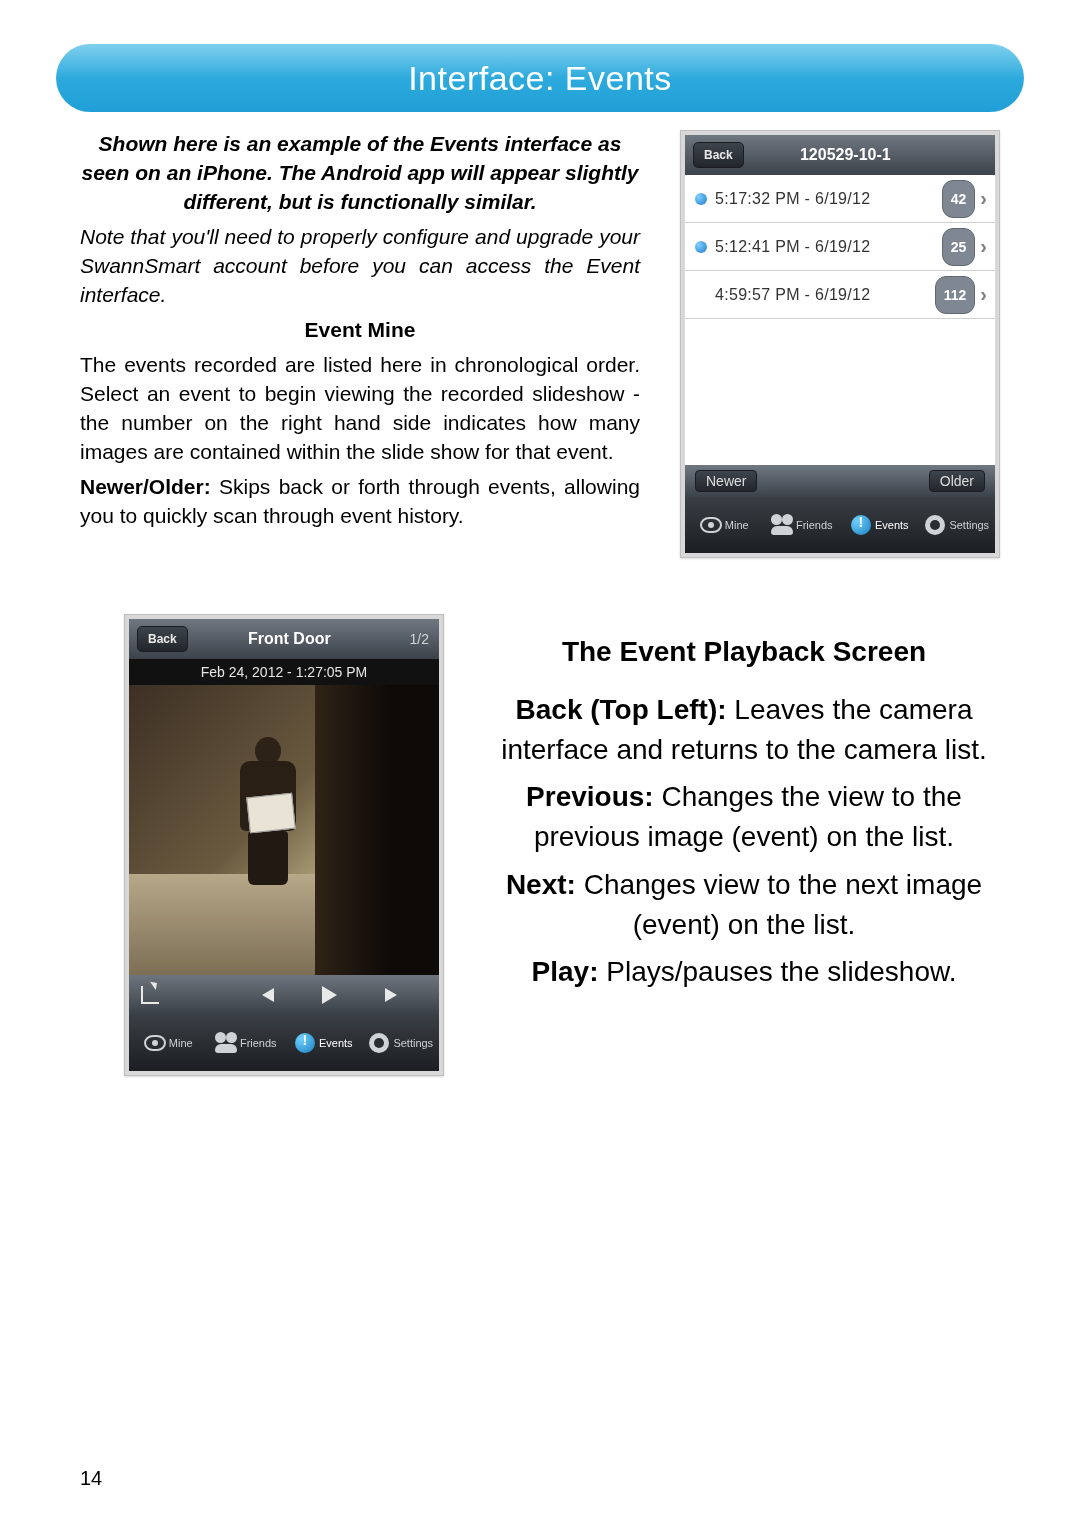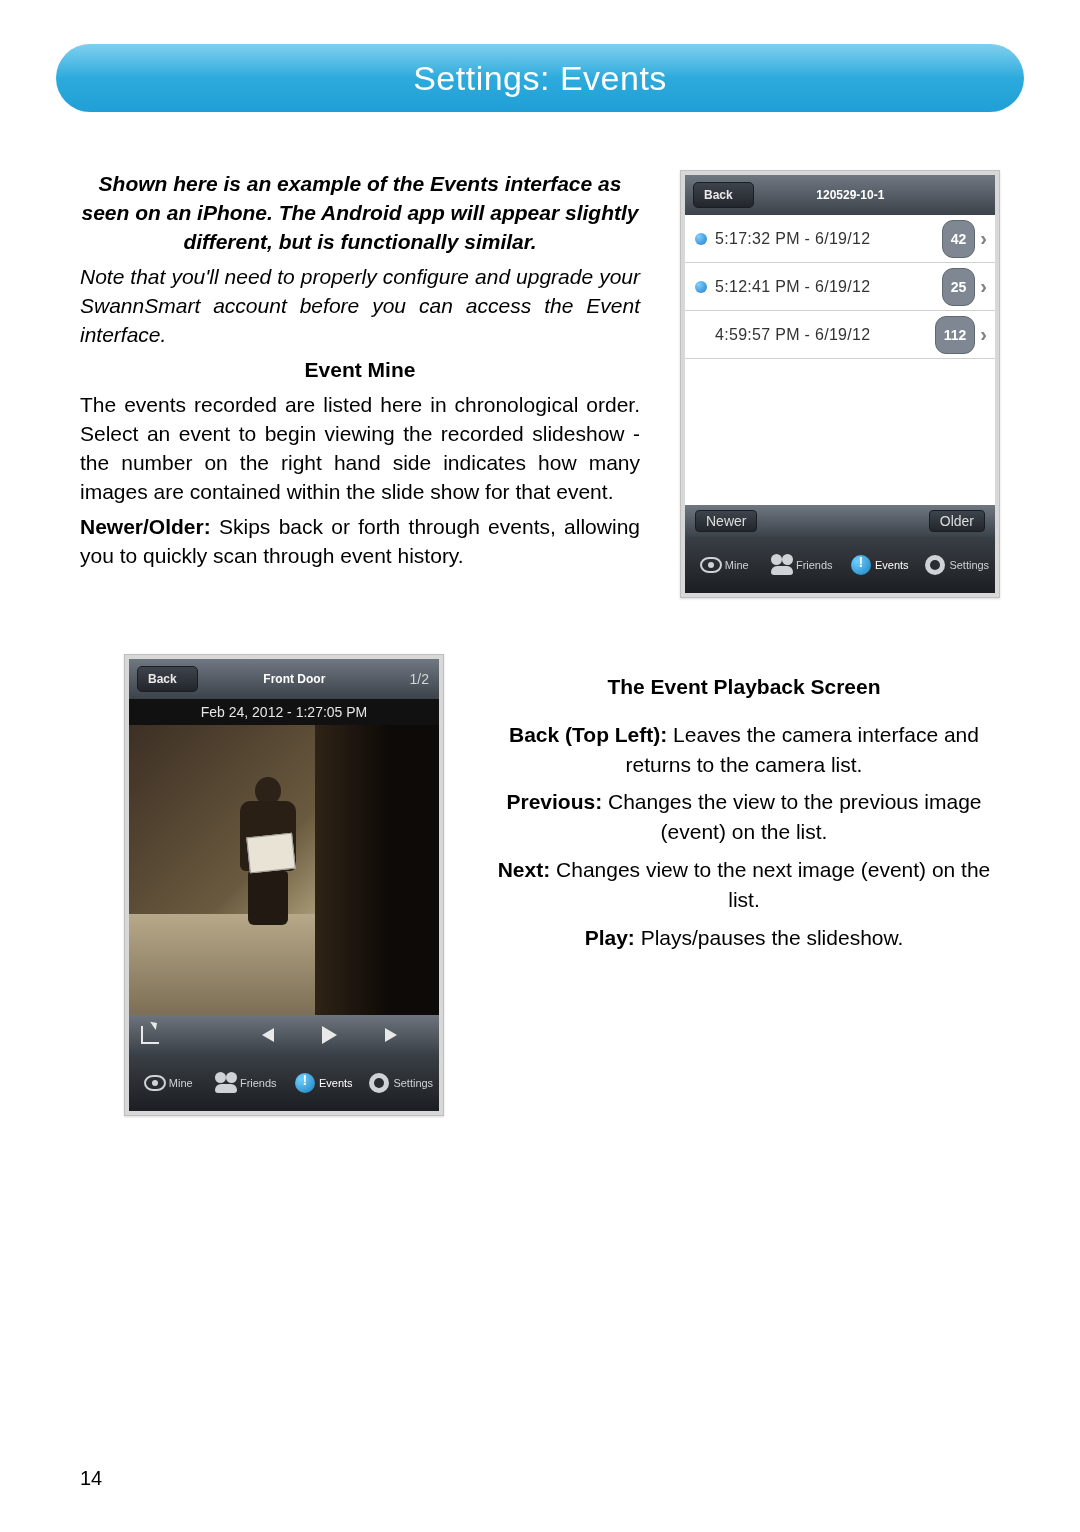--- a/index.html
+++ b/index.html
@@ -16,46 +16,46 @@
   }
   .header-pill::before {
     content:""; position:absolute; left:0; top:0; height:34px; width:100%;
     background: linear-gradient(rgba(255,255,255,0.35),rgba(255,255,255,0));
     border-radius:34px 34px 0 0;
   }
   .header-pill span { position:relative; z-index:1; }
 
   .content { position:absolute; left:80px; right:80px; top:130px; bottom:60px; }
 
-  .row { display:flex; gap:40px;margin-top:40px; }
+  .row { display:flex; gap:40px; }
 
   
   .col-text { flex:1 1 0; font-size:21px; line-height:1.38; }
   .col-text p { margin-bottom:6px; }
   .intro-bold { font-weight:700; font-style:italic; text-align:center; margin-bottom:10px; }
   .intro-ital { font-style:italic; text-align:justify; margin-bottom:10px; }
   .sec-title { font-weight:700; text-align:center; margin:4px 0 2px 0; }
   .just { text-align:justify; }
   .inline-bold { font-weight:700; }
 
   
   .phone { width:320px; background:#d8d8d8; padding:4px; border:1px solid #bfbfbf; box-shadow:0 1px 2px rgba(0,0,0,0.15);}
   .phone-inner { background:#000; }
 
   .nav-top {
     height:40px; background:linear-gradient(#6f7781,#3c424a);
     display:flex; align-items:center; color:#fff; position:relative;
   }
   .btn-back {
-    margin-left:8px; height:26px; padding:0 20px 0 10px;
+    margin-left:8px; height:26px; padding:0 10px 0 10px;
     background:linear-gradient(#3e444c,#22262c);
     border-radius:5px; font-size:12px; font-weight:700; color:#e9e9e9;
     display:flex; align-items:center; border:1px solid #1a1d21;
   }
-  .nav-title { flex:1; text-align:center; font-size:12px; font-weight:700; padding-right:48px;}
+  .nav-title { flex:1; text-align:center; font-size:16px; font-weight:700; padding-right:48px;}
   .nav-right { position:absolute; right:10px; font-size:14px; color:#d4d4d4; }
 
   .list { background:#fff; min-height:290px;}
   .li { height:48px; display:flex; align-items:center; border-bottom:1px solid #d0d0d0; padding:0 8px 0 10px;}
   .dot { width:12px; height:12px; border-radius:50%; background:radial-gradient(circle at 30% 30%,#7fd0ff,#1e7fc9); margin-right:8px; flex:none;}
   .dot.hidden{visibility:hidden;}
   .li-label { font-size:16px; color:#333; flex:1; letter-spacing:0.3px;}
   .badge {
     background:#7f8892; color:#fff; font-size:14px; font-weight:600;
     height:38px; padding:12px 8px; display:flex; align-items:center;
@@ -98,32 +98,32 @@
   .ctrl-bar .sp{flex:1;}
   .ico-share{width:18px;height:18px;border:2px solid #e9e9e9;border-top:none;border-right:none;position:relative;}
   .ico-share::after{content:"";position:absolute;right:-3px;top:-8px;border:5px solid transparent;border-left-color:#e9e9e9;transform:rotate(-35deg);}
   .arrow{width:0;height:0;border:7px solid transparent;}
   .arrow.left{border-right:12px solid #e9e9e9;}
   .arrow.right{border-left:12px solid #e9e9e9;}
   .tri-play{width:0;height:0;border-top:9px solid transparent;border-bottom:9px solid transparent;border-left:15px solid #e9e9e9;}
 
   .row2 { display:flex; gap:44px; margin-top:56px; }
   .col-phone2 { width:320px; margin-left:44px; display:flex; }
-  .col-text2 { flex:1; font-size:21px; line-height:1.42; text-align:center; padding-top:14px;}
+  .col-text2 { flex:1; font-size:28px; line-height:1.42; text-align:center; padding-top:14px;}
   .col-text2 .sec-title{ text-align:center; margin-bottom:18px;}
   .col-text2 p{ margin-bottom:8px;}
 
   .pagenum { position:absolute; left:80px; bottom:42px; font-size:20px; }
 </style>
 </head>
 <body>
 
 <div class="page">
   <div class="header-pill">
-    <span>Settings: Events</span>
+    <span>Interface: Events</span>
   </div>
 
   <div class="content">
 
     <div class="row">
       <div class="col-text">
         <p class="intro-bold">Shown here is an example of the Events interface as seen on an iPhone. The Android app will appear slightly different, but is functionally similar.</p>
         <p class="intro-ital">Note that you'll need to properly configure and upgrade your SwannSmart account before you can access the Event interface.</p>
         <p class="sec-title">Event Mine</p>
         <p class="just">The events recorded are listed here in chronological order. Select an event to begin viewing the recorded slideshow - the number on the right hand side indicates how many images are contained within the slide show for that event.</p>

